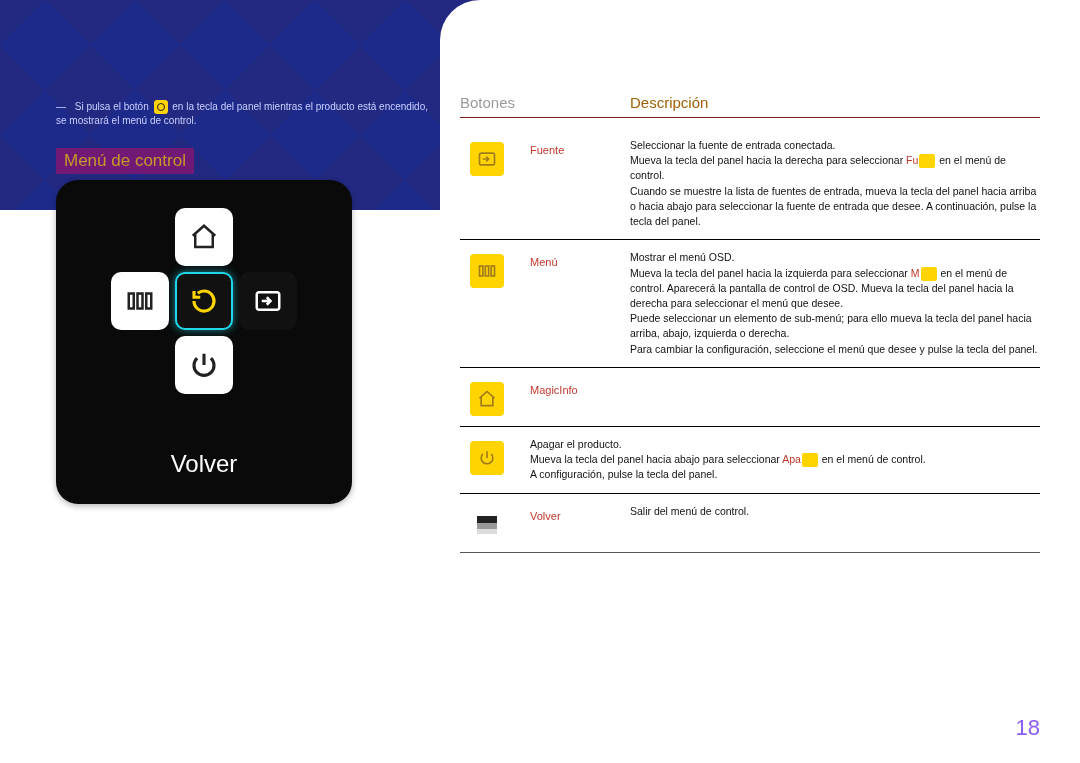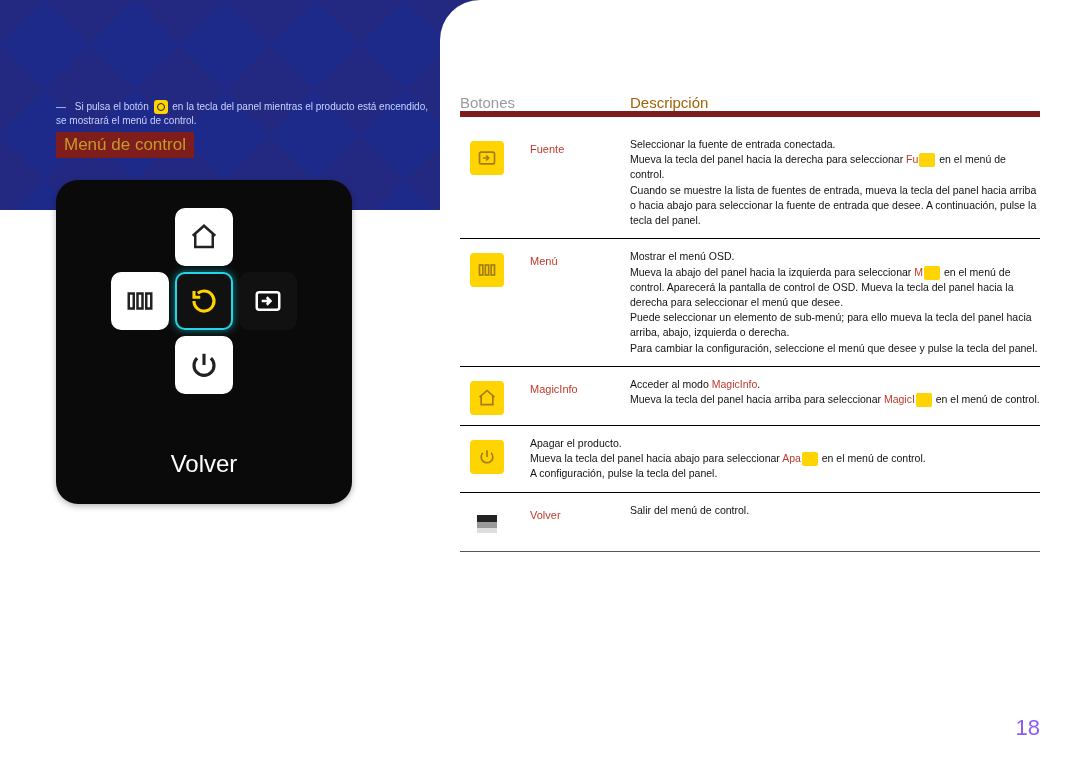--- a/index.html
+++ b/index.html
@@ -45,22 +45,22 @@
   .note .jog-inline {
     display:inline-block; width:14px; height:14px; background:#ffd400;
     vertical-align:middle; border-radius:3px; margin:0 2px;
     position:relative;
   }
   .note .jog-inline::after{
     content:""; position:absolute; inset:3px; border:1px solid #222; border-radius:50%;
   }
   .section-title {
     position:absolute;
-    left:56px; top:132px;
-    background:#7f1d1d;
+    left:56px; top:148px;
+    background:#701a75;
     color:#c59a2a;
     font-size:17px;
     padding:3px 8px;
     font-weight:400;
   }
   .control-menu {
     position:absolute;
     left:56px; top:180px;
     width:296px; height:324px;
     background:#0a0a0a;
@@ -99,21 +99,22 @@
     font-weight:400;
     margin-top:2px;
   }
   .table {
     position:absolute;
     left:460px; top:94px;
     width:580px;
   }
   .thead {
     display:flex;
-    border-bottom:6px solid #7f1d1d;
+    border-bottom:1px solid #7f1d1d;
+    padding-bottom:6px;
     margin-bottom:10px;
   }
   .th-btn { width:170px; color:#9a9a9a; font-size:15px; font-weight:300; }
   .th-desc { flex:1; color:#a16207; font-size:15px; font-weight:300; }
   .row {
     display:flex;
     border-bottom:1px solid #000000;
     padding:10px 0;
   }
   .row:last-child { border-bottom:1px solid #555; }
@@ -224,39 +225,35 @@
         <svg viewBox="0 0 24 24" fill="none" stroke="#a07d1a" stroke-width="2">
             <rect x="3" y="6" width="4" height="12"></rect>
             <rect x="10" y="6" width="4" height="12"></rect>
             <rect x="17" y="6" width="4" height="12"></rect>
           </svg>
       </div>
     </div>
     <div class="label-col">Menú</div>
     <div class="desc-col">
       <b>Mostrar el menú OSD.</b><br>
-      <span>Mueva la abajo del panel hacia la izquierda para seleccionar </span><span class="hl">M</span><span class="inline-icon"></span><span> en el menú de control. Aparecerá la pantalla de control de OSD. Mueva la tecla del panel hacia la derecha para seleccionar el menú que desee.</span><br>
+      <span>Mueva la tecla del panel hacia la izquierda para seleccionar </span><span class="hl">M</span><span class="inline-icon"></span><span> en el menú de control. Aparecerá la pantalla de control de OSD. Mueva la tecla del panel hacia la derecha para seleccionar el menú que desee.</span><br>
       <span>Puede seleccionar un elemento de sub-menú; para ello mueva la tecla del panel hacia arriba, abajo, izquierda o derecha.</span><br>
       <span>Para cambiar la configuración, seleccione el menú que desee y pulse la tecla del panel.</span>
     </div>
   </div>
 
   <div class="row">
     <div class="icon-col">
       <div class="mini-icon">
         <svg viewBox="0 0 24 24" fill="none" stroke="#a07d1a" stroke-width="2">
             <path d="M3 11 L12 3 L21 11 M5 10 V20 H19 V10"></path>
           </svg>
       </div>
     </div>
     <div class="label-col">MagicInfo</div>
-    <div class="desc-col">
-      <b><span>Acceder al modo </span><span class="hl">MagicInfo</span><span>.</span></b><br>
-      <span>Mueva la tecla del panel hacia arriba para seleccionar </span><span class="hl">MagicI</span><span class="inline-icon"></span><span> en el menú de control.</span>
-    </div>
   </div>
 
   <div class="row">
     <div class="icon-col">
       <div class="mini-icon">
         <svg viewBox="0 0 24 24" fill="none" stroke="#a07d1a" stroke-width="2">
             <path d="M12 4v8"></path>
             <path d="M7 7a7 7 0 1 0 10 0"></path>
           </svg>
       </div>

